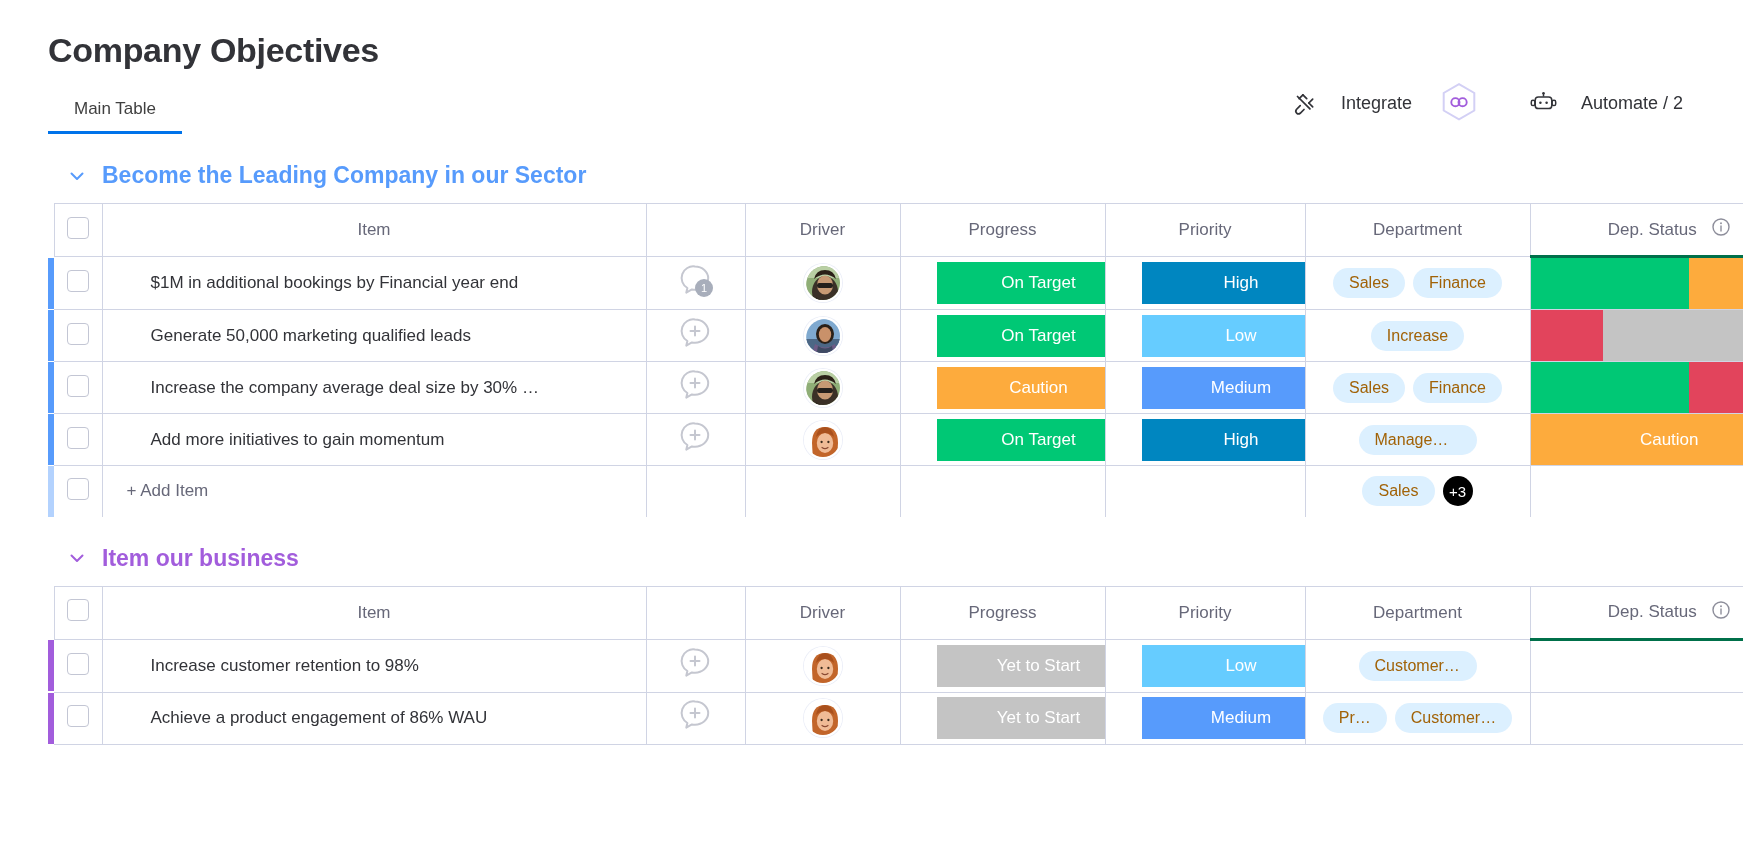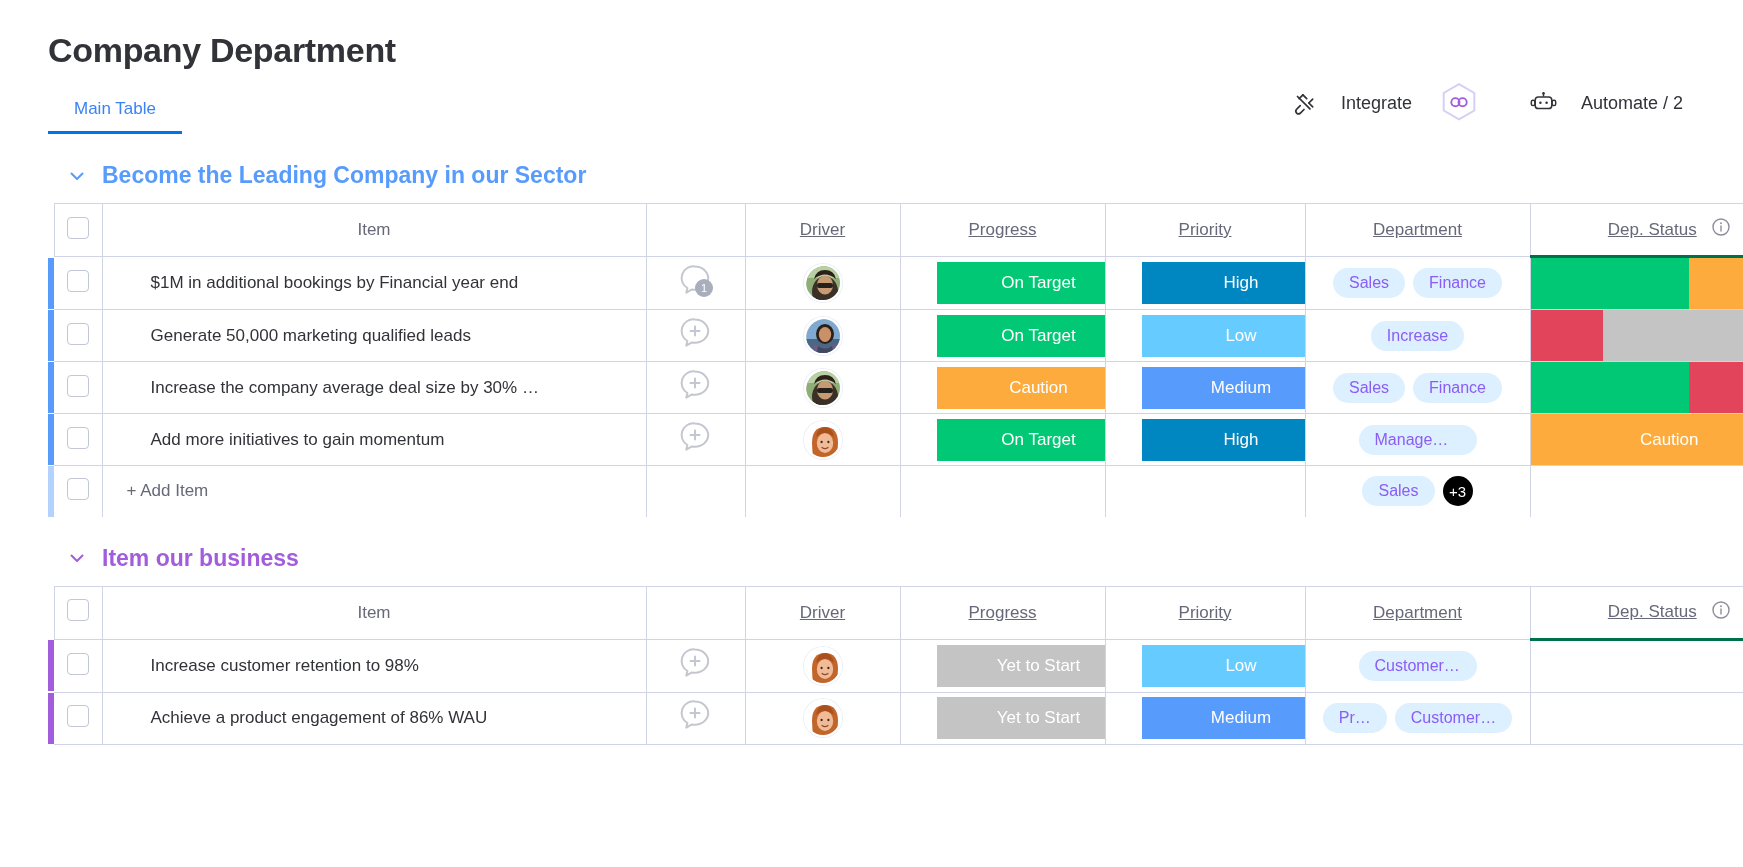--- a/index.html
+++ b/index.html
@@ -25,21 +25,21 @@
   .header-row {
     display: flex;
     align-items: flex-end;
     justify-content: space-between;
     padding-right: 60px;
     margin-top: 10px;
   }
   .tabs { display: flex; }
   .tab {
     font-size: 17px;
-    color: #3b82f6;
+    color: #404040;
     padding: 6px 26px 12px 26px;
     border-bottom: 3px solid transparent;
     cursor: pointer;
   }
   .tab.active { border-bottom-color: #0073ea; font-weight: 400; }
 
   .header-actions { display: flex; align-items: center; gap: 52px; padding-bottom: 10px; }
   .hdr-btn {
     display: flex; align-items: center; gap: 24px;
     font-size: 18px; color: #323338; cursor: pointer;
@@ -82,21 +82,21 @@
     color: #676879;
     border-right: 1px solid #d0d4e4;
     border-bottom: 1px solid #d0d4e4;
     background: #fff;
     text-align: center;
     vertical-align: middle;
   }
   thead th.hdr-bar { border-right: none; border-bottom: none; background: #fff; }
   thead th.hdr-chk { border-right: none; border-left: 1px solid #d0d4e4; border-top: 1px solid #d0d4e4;}
   thead th.hdr-item { border-left: 1px solid #d0d4e4; border-top: 1px solid #d0d4e4; }
-  thead th.hdr-plain { border-top: 1px solid #d0d4e4; text-decoration: underline; }
+  thead th.hdr-plain { border-top: 1px solid #d0d4e4; }
   thead th.hdr-status { border-right: none; }
   thead th.hdr-status.green-underline { border-bottom: 3px solid #00704a; }
   .hdr-status-inner { display:flex; align-items:center; justify-content:center; gap:14px; }
   .info-icon { opacity: .75; }
 
   tbody td {
     height: 51px;
     border-right: 1px solid #d0d4e4;
     border-bottom: 1px solid #d0d4e4;
     vertical-align: middle;
@@ -138,21 +138,21 @@
   .status-pill {
     width: 100%; height: 42px;
     display: flex; align-items: center; justify-content: center;
     color: #fff; font-size: 17px; margin-left: 36px;
   }
 
   .dept-cell { padding: 0 12px; }
   .dept-inner { display: flex; align-items: center; justify-content: center; gap: 8px; }
   .tag {
     background: #dcf0ff;
-    color: #8b5cf6;
+    color: #a16207;
     font-size: 16px;
     border-radius: 16px;
     padding: 6px 16px;
     white-space: nowrap;
     max-width: 118px;
     overflow: hidden;
     text-overflow: ellipsis;
     cursor: pointer;
   }
   .tag.narrow { max-width: 78px; }
@@ -172,21 +172,21 @@
   }
   tbody tr.add-row td { border-bottom: none; }
   tbody tr.add-row td.cell-item { color: #676879; padding-left: 24px; }
 </style>
 </head>
 <body>
 
 <div class="page">
 
   <div class="board-header">
-    <div class="board-title">Company Department</div>
+    <div class="board-title">Company Objectives</div>
 
     <div class="header-row">
       <div class="tabs">
         <div class="tab active">Main Table</div>
       </div>
 
       <div class="header-actions">
 
         <div class="hdr-btn">
           <span>

